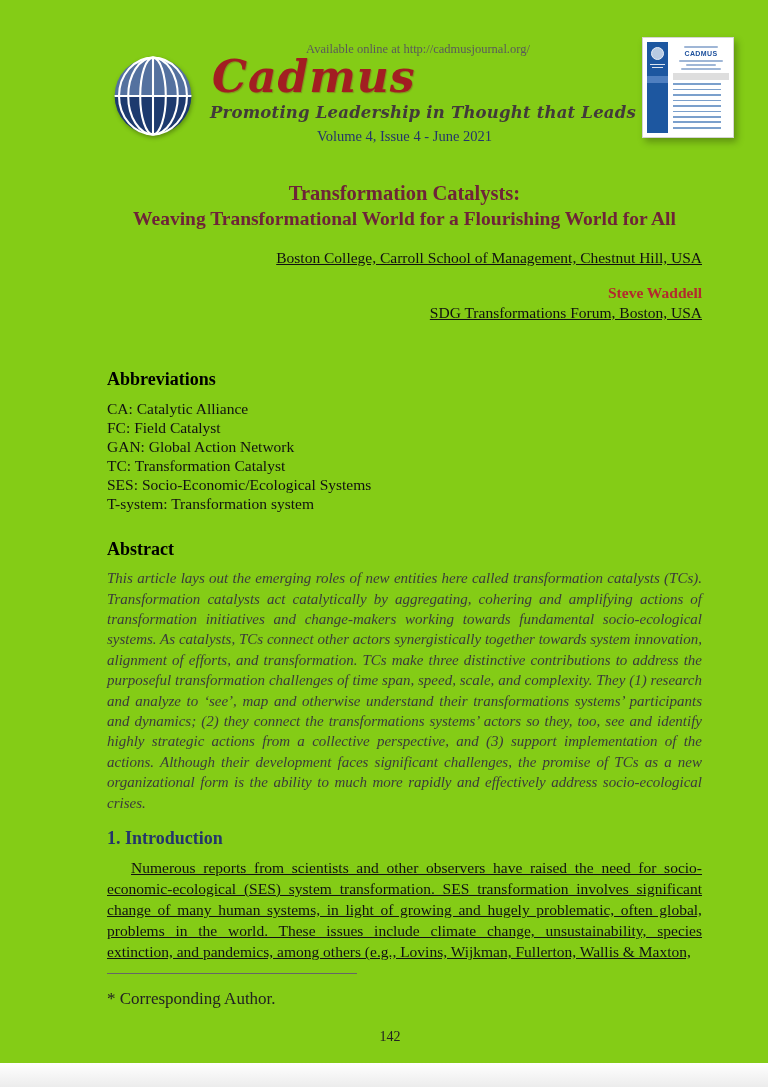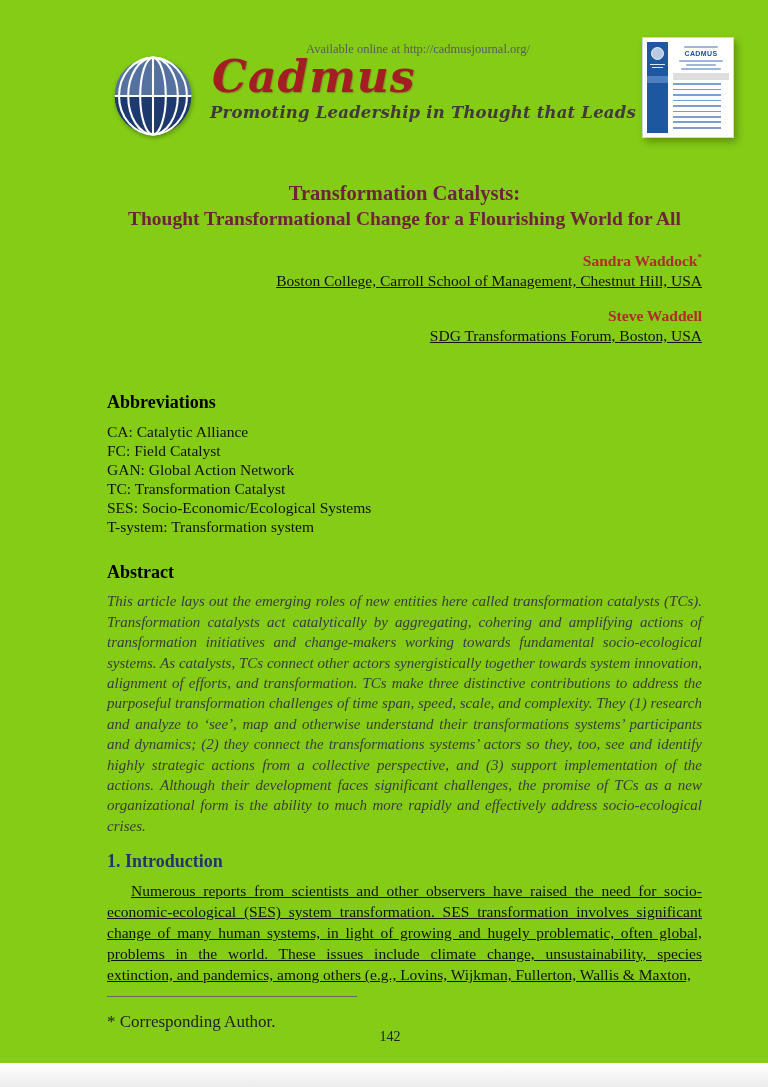--- a/index.html
+++ b/index.html
@@ -111,20 +111,21 @@
           <line x1="50" y1="2" x2="50" y2="98"></line>
           <ellipse cx="50" cy="50" rx="16" ry="48"></ellipse>
           <ellipse cx="50" cy="50" rx="31" ry="48"></ellipse>
           <ellipse cx="50" cy="50" rx="42.5" ry="48"></ellipse>
         </g>
       </svg>
     </div>
 
     <div class="logo-script">Cadmus</div>
     <div class="tagline">Promoting Leadership in Thought that Leads to Action</div>
+    <div class="volume-line">Volume 4, Issue 4 - June 2021</div>
 
     <div class="cover">
       <div class="cover-col">
         <div class="cover-col-globe"></div>
         <div class="cover-col-line"></div>
         <div class="cover-col-line short"></div>
         <div class="cover-col-stripe"></div>
       </div>
       <div class="cover-body">
         <div class="cover-tiny-line w60"></div>
@@ -135,26 +136,25 @@
         <div class="cover-band"></div>
         <div class="cover-rows"></div>
       </div>
     </div>
   </header>
 
   <div class="content">
 
     <h1 class="title">
       <span class="t1">Transformation Catalysts:</span>
-      <span class="t2">Thought Transformational Change for a Flourishing World for All</span>
+      <span class="t2">Weaving Transformational World for a Flourishing World for All</span>
     </h1>
 
     <div class="authors">
       <div class="author">
-        <div class="author-name"><span>Sandra Waddock</span><sup>*</sup></div>
         <div class="author-affil">Boston College, Carroll School of Management, Chestnut Hill, USA</div>
       </div>
       <div class="author">
         <div class="author-name"><span>Steve Waddell</span><sup></sup></div>
         <div class="author-affil">SDG Transformations Forum, Boston, USA</div>
       </div>
     </div>
 
     <h2 class="sec-heading abbrev-heading">Abbreviations</h2>
     <div class="abbrev-list">

